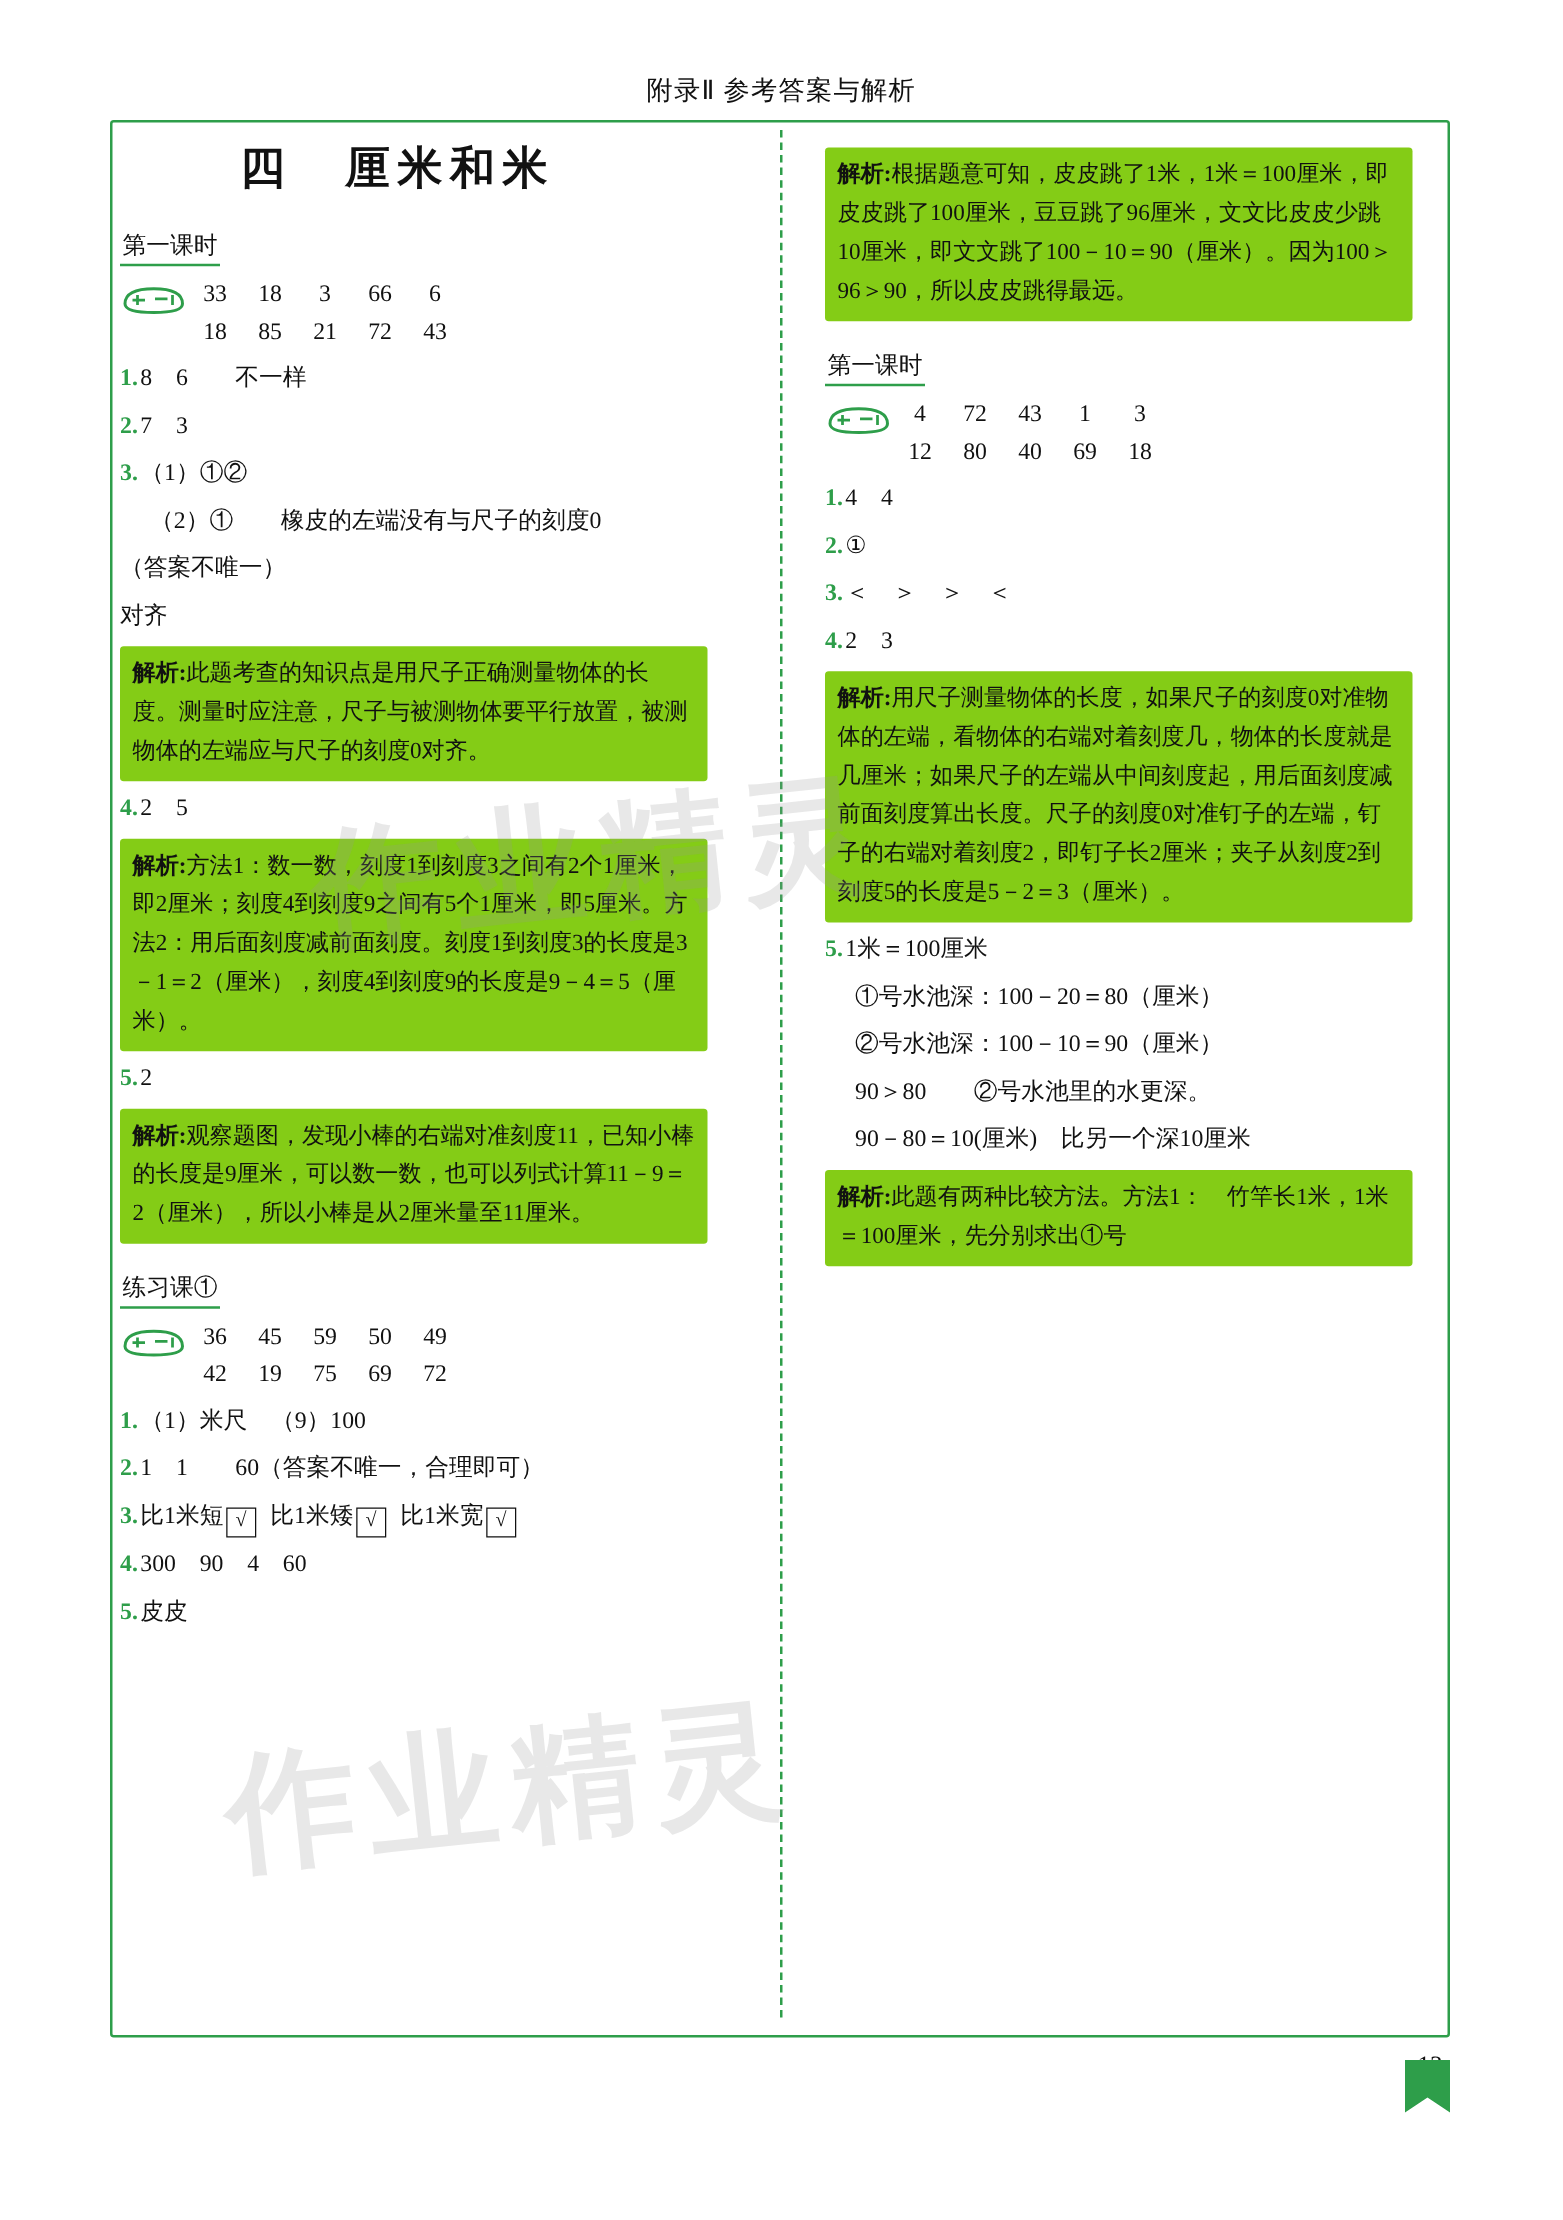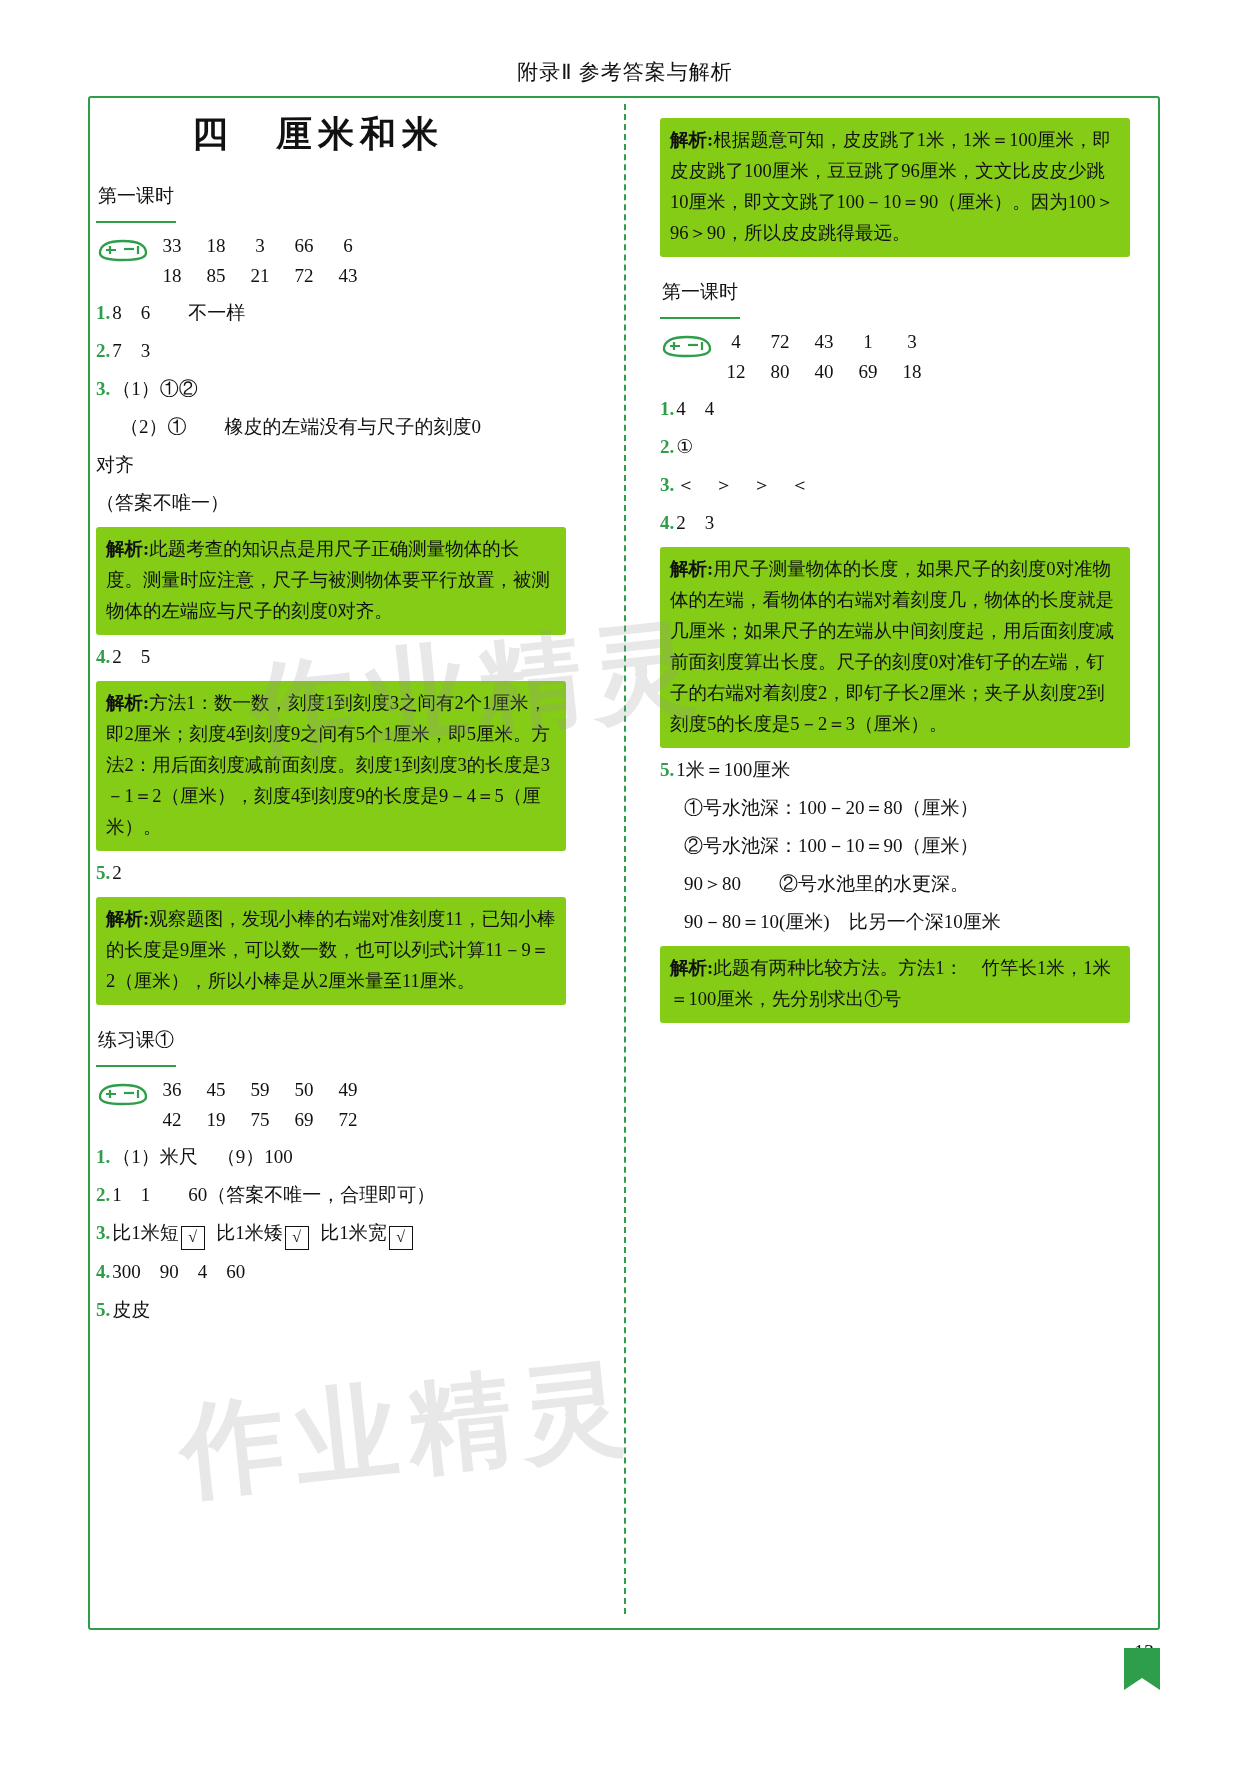--- a/index.html
+++ b/index.html
@@ -33,21 +33,21 @@
   }
   .col-left{left:96px;}
   .col-right{left:660px;}
 
   h2.unit-title{
     font-size:36px;font-weight:bold;margin:0 0 6px 0;padding:0 0 0 96px;
     color:#111;letter-spacing:6px;
   }
   .lesson-title{
     font-size:19px;color:#111;margin:18px 0 4px 0;font-weight:normal;
-    border-bottom:2px solid #2e9e4a;display:inline-block;padding:0 2px 12px 2px;
+    border-bottom:2px solid #2e9e4a;display:inline-block;padding:0 2px 2px 2px;
   }
   .verbal-row{
     display:flex;align-items:flex-start;margin:4px 0 0 0;
   }
   .verbal-icon{
     width:54px;height:28px;margin-top:4px;flex:0 0 54px;position:relative;
   }
   .verbal-icon svg{display:block;}
   .verbal-nums{
     font-size:19px;line-height:30px;color:#111;
@@ -109,22 +109,22 @@
           <div><span class="n">33</span><span class="n">18</span><span class="n">3</span><span class="n">66</span><span class="n">6</span></div>
           <div><span class="n">18</span><span class="n">85</span><span class="n">21</span><span class="n">72</span><span class="n">43</span></div>
         </div>
       </div>
       <div class="q"><span class="num">1.</span><span>8　6　　不一样</span></div>
       <div class="q"><span class="num">2.</span><span>7　3</span></div>
       <div class="q"><span class="num">3.</span><span>（1）①②</span></div>
       <div class="q">
         <span class="indent">（2）①　　橡皮的左端没有与尺子的刻度0</span>
       </div>
+      <div class="q">（答案不唯一）</div>
       <div class="q">对齐</div>
-      <div class="q">（答案不唯一）</div>
       <div class="expl"><span class="lead">解析:</span><span>此题考查的知识点是用尺子正确测量物体的长度。测量时应注意，尺子与被测物体要平行放置，被测物体的左端应与尺子的刻度0对齐。</span></div>
       <div class="q"><span class="num">4.</span><span>2　5</span></div>
       <div class="expl"><span class="lead">解析:</span><span>方法1：数一数，刻度1到刻度3之间有2个1厘米，即2厘米；刻度4到刻度9之间有5个1厘米，即5厘米。方法2：用后面刻度减前面刻度。刻度1到刻度3的长度是3－1＝2（厘米），刻度4到刻度9的长度是9－4＝5（厘米）。</span></div>
       <div class="q"><span class="num">5.</span><span>2</span></div>
       <div class="expl"><span class="lead">解析:</span><span>观察题图，发现小棒的右端对准刻度11，已知小棒的长度是9厘米，可以数一数，也可以列式计算11－9＝2（厘米），所以小棒是从2厘米量至11厘米。</span></div>
       <div><span class="lesson-title">练习课①</span></div>
       <div class="verbal-row">
         <div class="verbal-icon">
           <svg width="54" height="28" viewBox="0 0 54 28">
             <path d="M4 18 q0 -12 23 -12 q23 0 23 12 q0 7 -23 7 q-23 0 -23 -7 Z" fill="none" stroke="#2e9e4a" stroke-width="2.4"></path>

